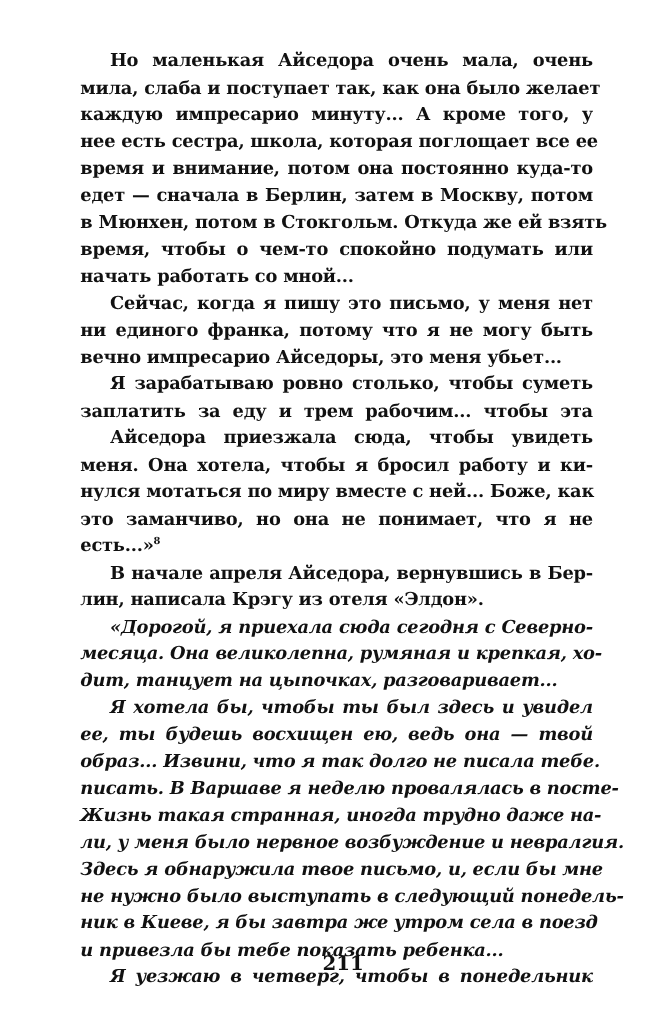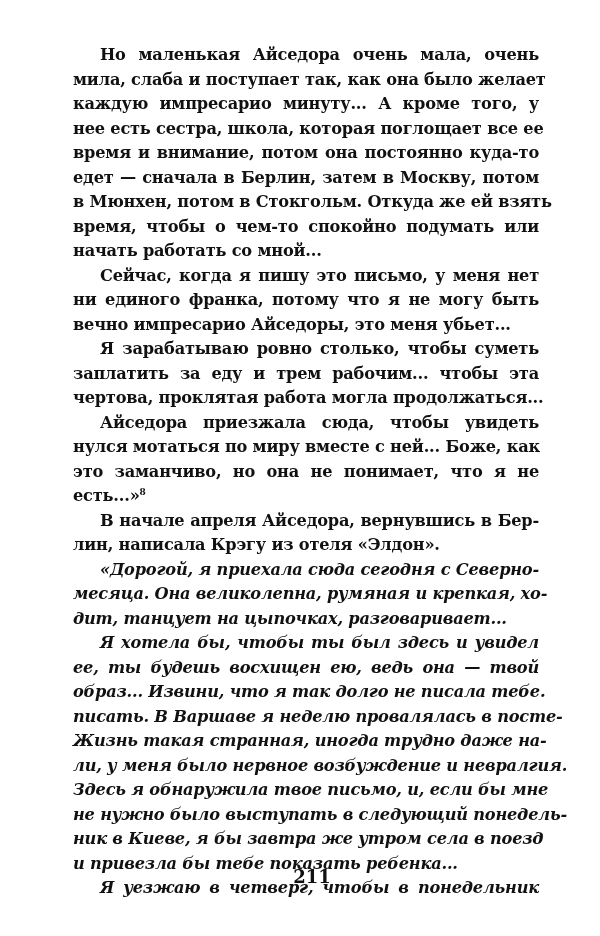--- a/index.html
+++ b/index.html
@@ -41,24 +41,24 @@
       <span class="line last"><span>начать работать со мной...</span></span>
     </div>
     <div>
       <span class="line indent"><span>Сейчас, когда я пишу это письмо, у меня нет</span></span>
       <span class="line"><span>ни единого франка, потому что я не могу быть</span></span>
       <span class="line last"><span>вечно импресарио Айседоры, это меня убьет...</span></span>
     </div>
     <div>
       <span class="line indent"><span>Я зарабатываю ровно столько, чтобы суметь</span></span>
       <span class="line"><span>заплатить за еду и трем рабочим... чтобы эта</span></span>
-      <span class="line last"><span>чертова, проклятая работа могла продолжаться...</span></span>
     </div>
     <div>
       <span class="line indent"><span>Айседора приезжала сюда, чтобы увидеть</span></span>
+      <span class="line"><span>меня. Она хотела, чтобы я бросил работу и ки-</span></span>
       <span class="line"><span>нулся мотаться по миру вместе с ней... Боже, как</span></span>
       <span class="line"><span>это заманчиво, но она не понимает, что я не</span></span>
       <span class="line last"><span>есть...»</span><sup class="footnote">8</sup></span>
     </div>
     <div>
       <span class="line indent"><span>В начале апреля Айседора, вернувшись в Бер-</span></span>
       <span class="line last"><span>лин, написала Крэгу из отеля «Элдон».</span></span>
     </div>
     <div class="italic">
       <span class="line indent"><span>«Дорогой, я приехала сюда сегодня с Северно-</span></span>

